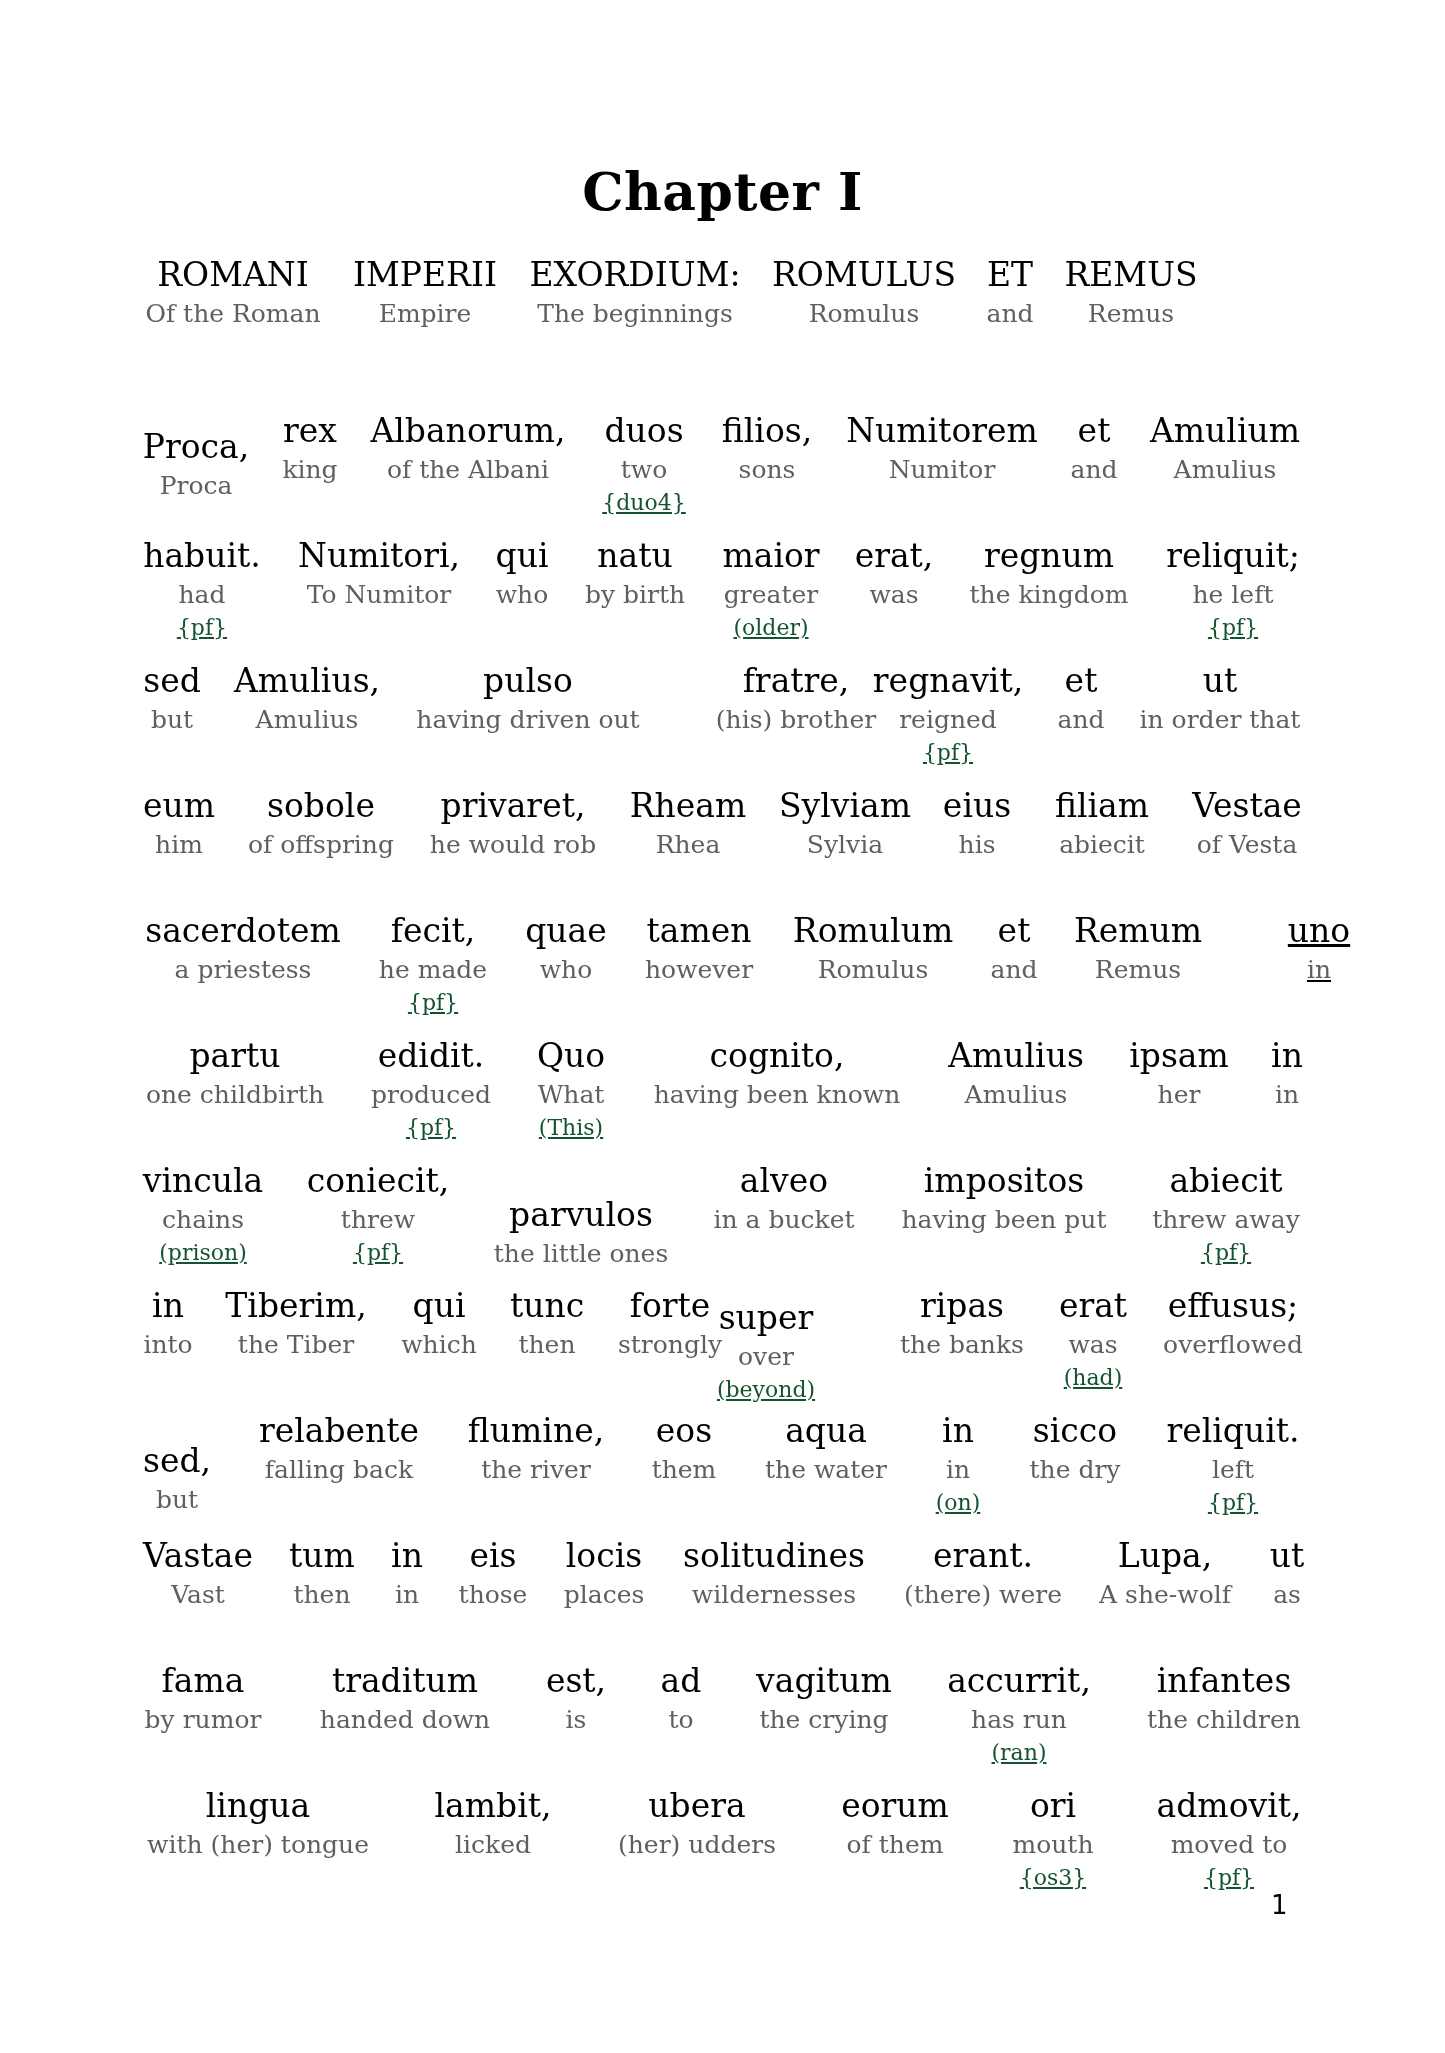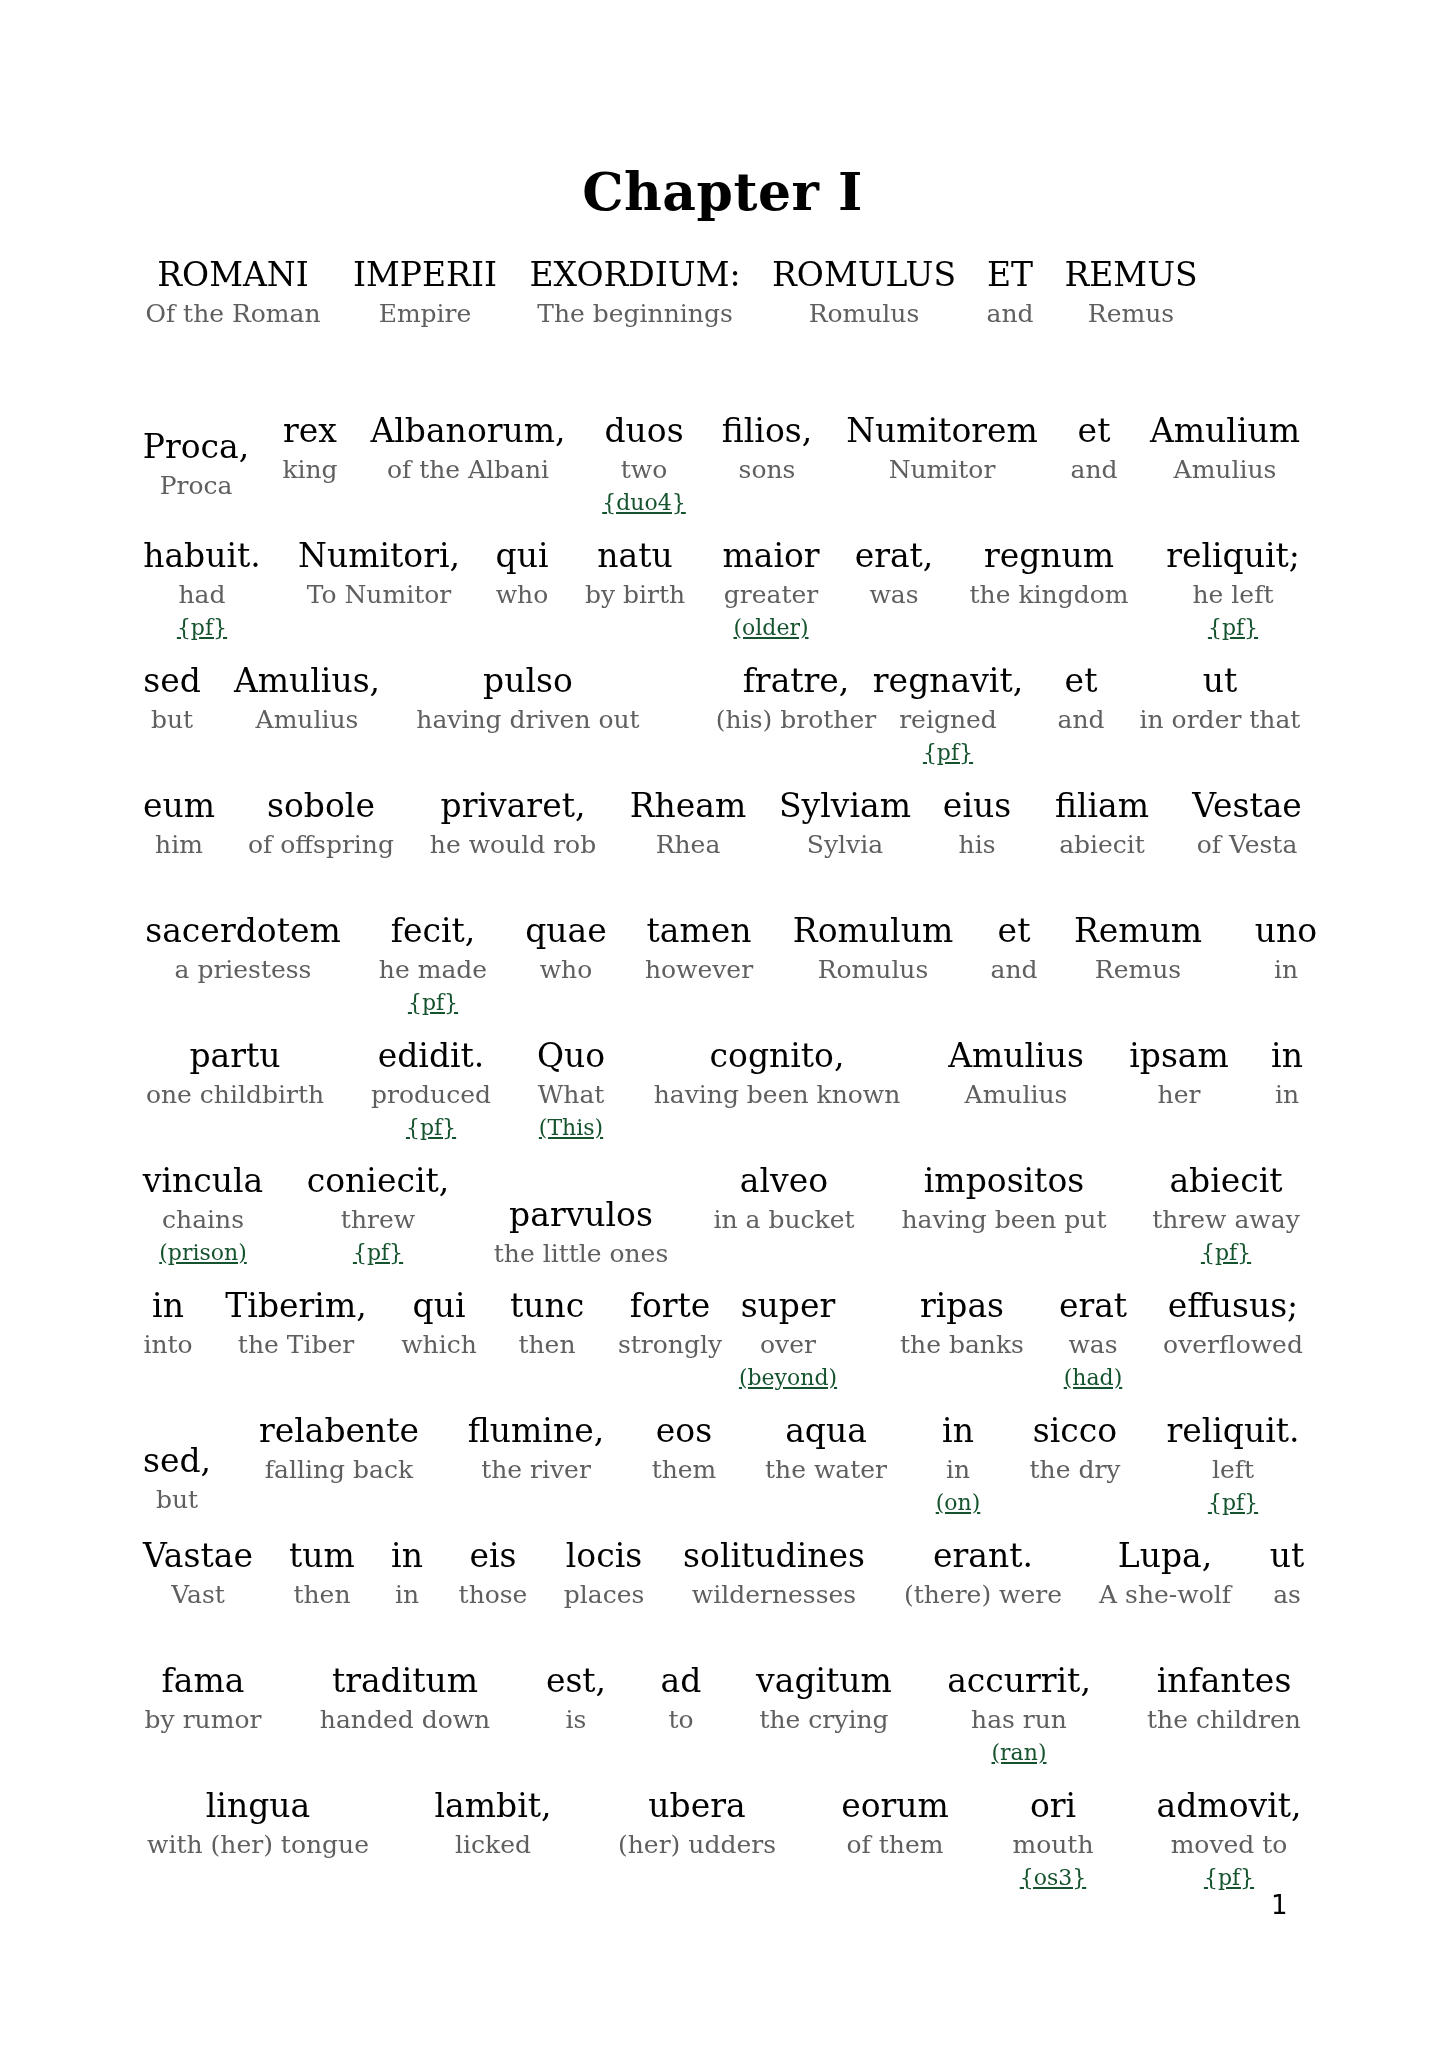--- a/index.html
+++ b/index.html
@@ -278,21 +278,21 @@
       <span class="gloss">Romulus</span>
     </div>
     <div class="word" style="left:1014px;">
       <span class="latin">et</span>
       <span class="gloss">and</span>
     </div>
     <div class="word" style="left:1138px;">
       <span class="latin">Remum</span>
       <span class="gloss">Remus</span>
     </div>
-    <div class="word" style="left:1286px;">
+    <div class="word" style="left:1319px;text-decoration:underline;">
       <span class="latin">uno</span>
       <span class="gloss">in</span>
     </div>
   </div>
 
   <div class="line" style="top:1036px;">
     <div class="word" style="left:235px;">
       <span class="latin">partu</span>
       <span class="gloss">one childbirth</span>
     </div>
@@ -368,21 +368,21 @@
       <span class="gloss">which</span>
     </div>
     <div class="word" style="left:547px;">
       <span class="latin">tunc</span>
       <span class="gloss">then</span>
     </div>
     <div class="word" style="left:670px;">
       <span class="latin">forte</span>
       <span class="gloss">strongly</span>
     </div>
-    <div class="word" style="left:788px;">
+    <div class="word" style="left:766px;margin-top:12px;">
       <span class="latin">super</span>
       <span class="gloss">over</span>
       <span class="gloss-note">(beyond)</span>
     </div>
     <div class="word" style="left:962px;">
       <span class="latin">ripas</span>
       <span class="gloss">the banks</span>
     </div>
     <div class="word" style="left:1093px;">
       <span class="latin">erat</span>

